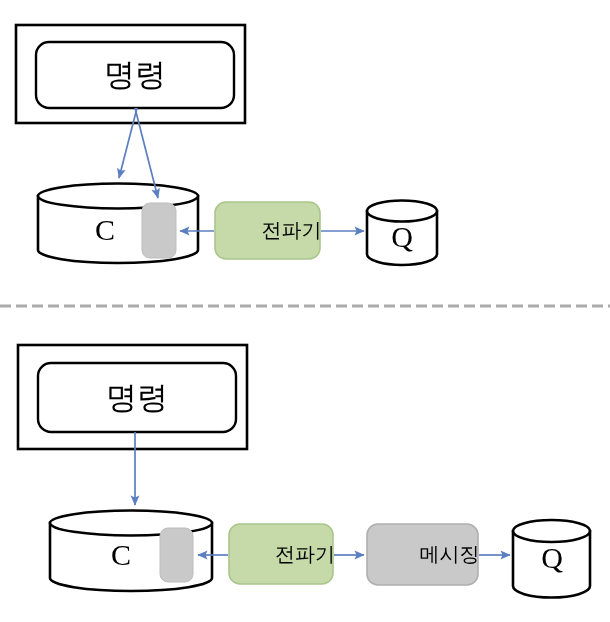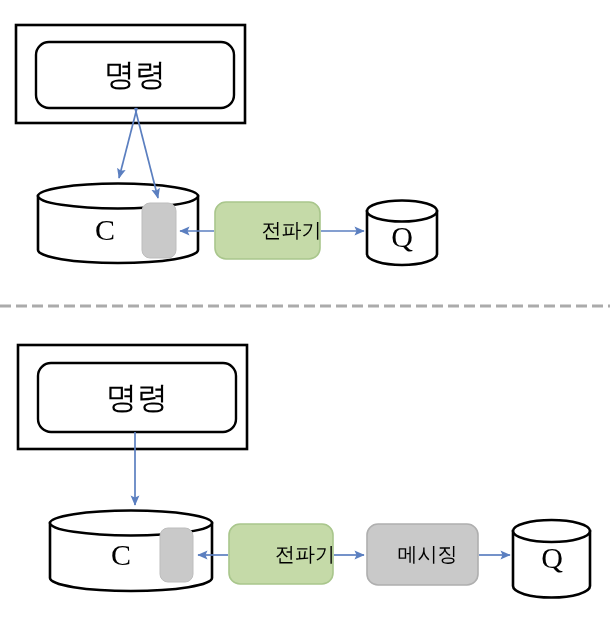--- a/index.html
+++ b/index.html
@@ -117,17 +117,17 @@
   <div class="node-label box-label" style="left:215px; top:202px; width:105px; height:57px;">전파기</div>
 
   <div class="node-label cyl-label" style="left:377px; top:212px; width:50px; height:50px;">Q</div>
 
   <div class="node-label cmd-label" style="left:38px; top:363px; width:198px; height:69px;">명령</div>
 
   <div class="node-label cyl-label" style="left:96px; top:530px; width:50px; height:50px;">C</div>
 
   <div class="node-label box-label" style="left:229px; top:524px; width:104px; height:60px;">전파기</div>
 
-  <div class="node-label box-label" style="left:348px; top:524px; width:111px; height:61px;">메시징</div>
+  <div class="node-label box-label" style="left:370px; top:524px; width:111px; height:61px;">메시징</div>
 
   <div class="node-label cyl-label" style="left:527px; top:533px; width:50px; height:50px;">Q</div>
 
 </div>
 
 </body></html>

